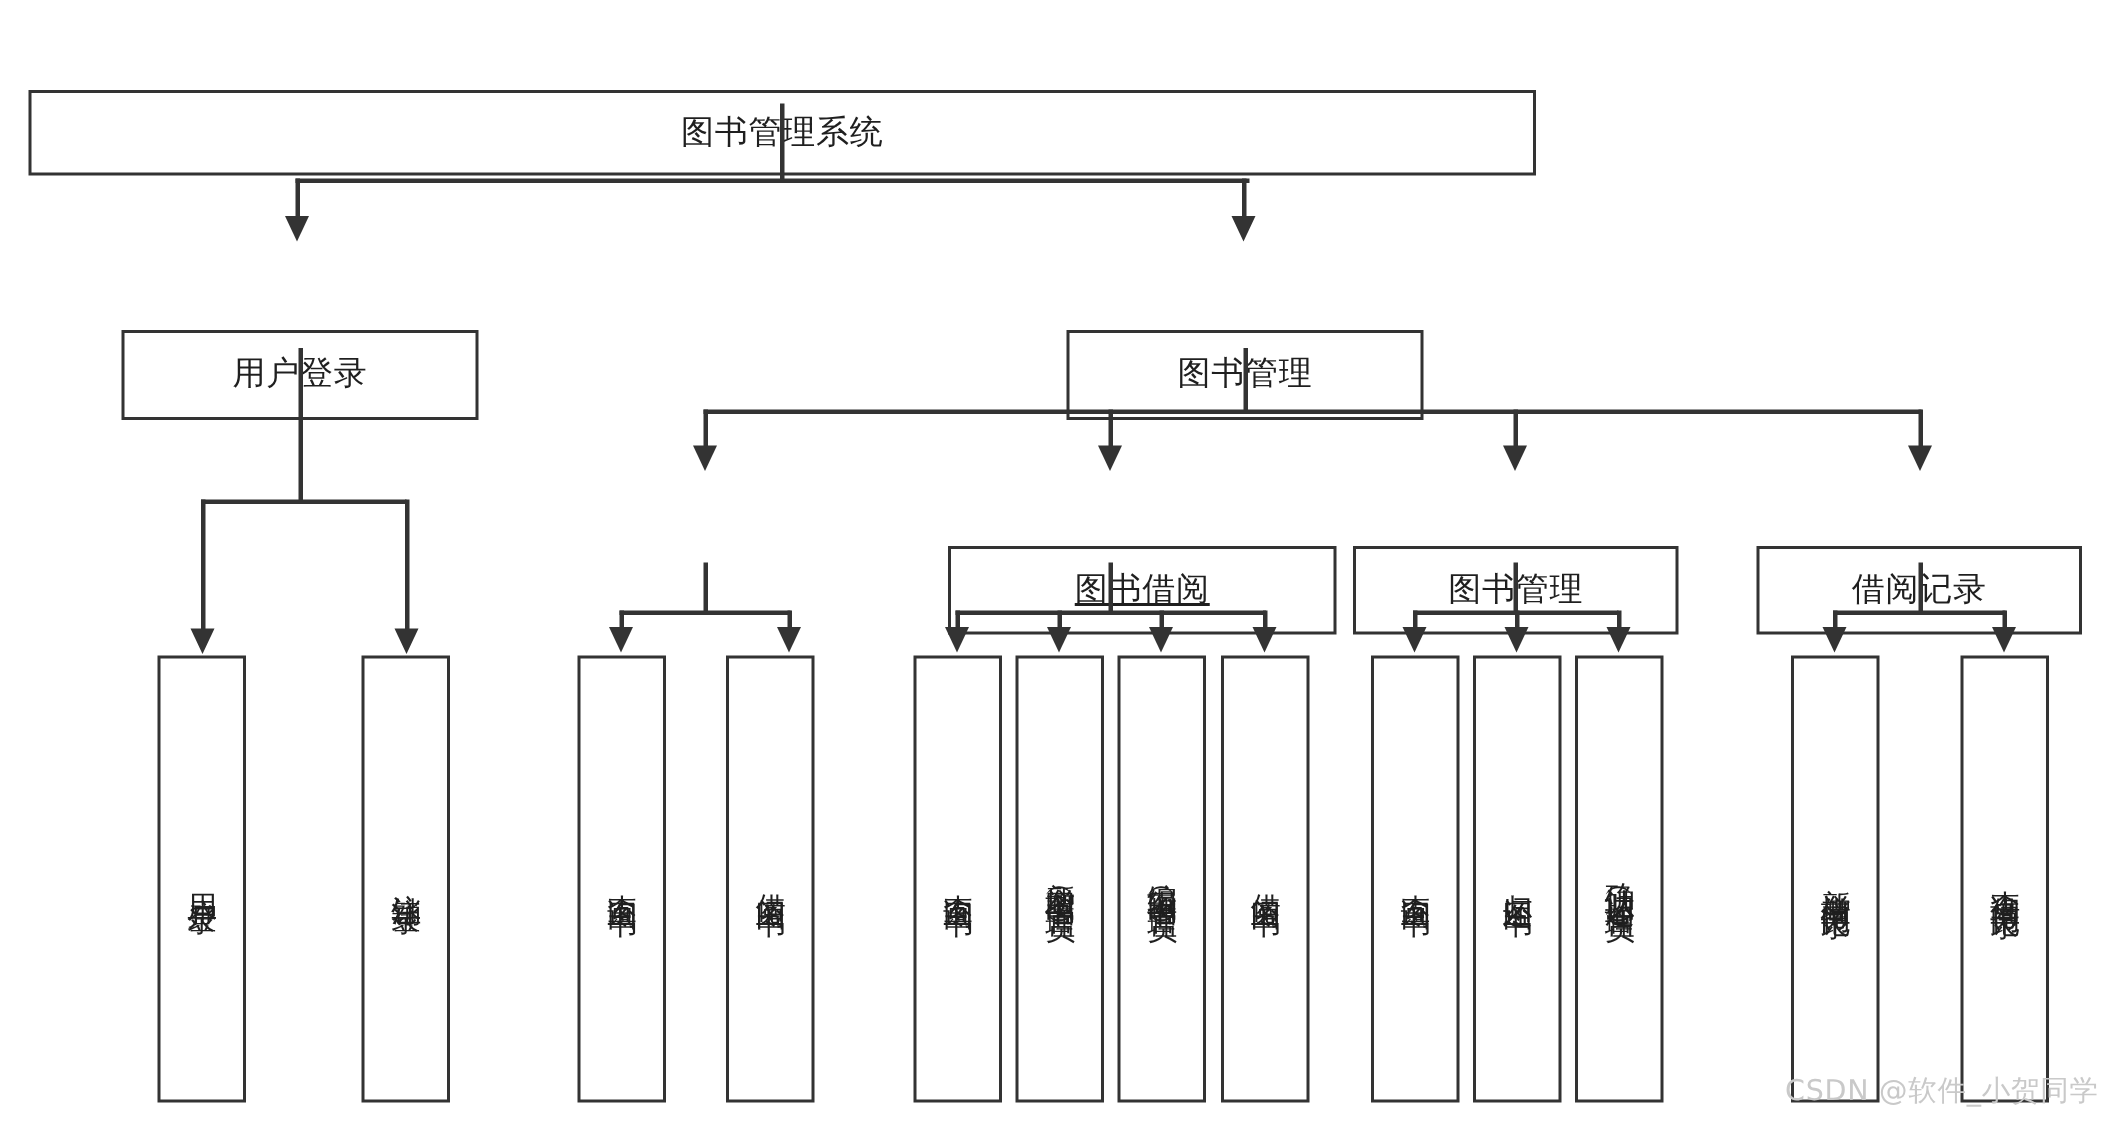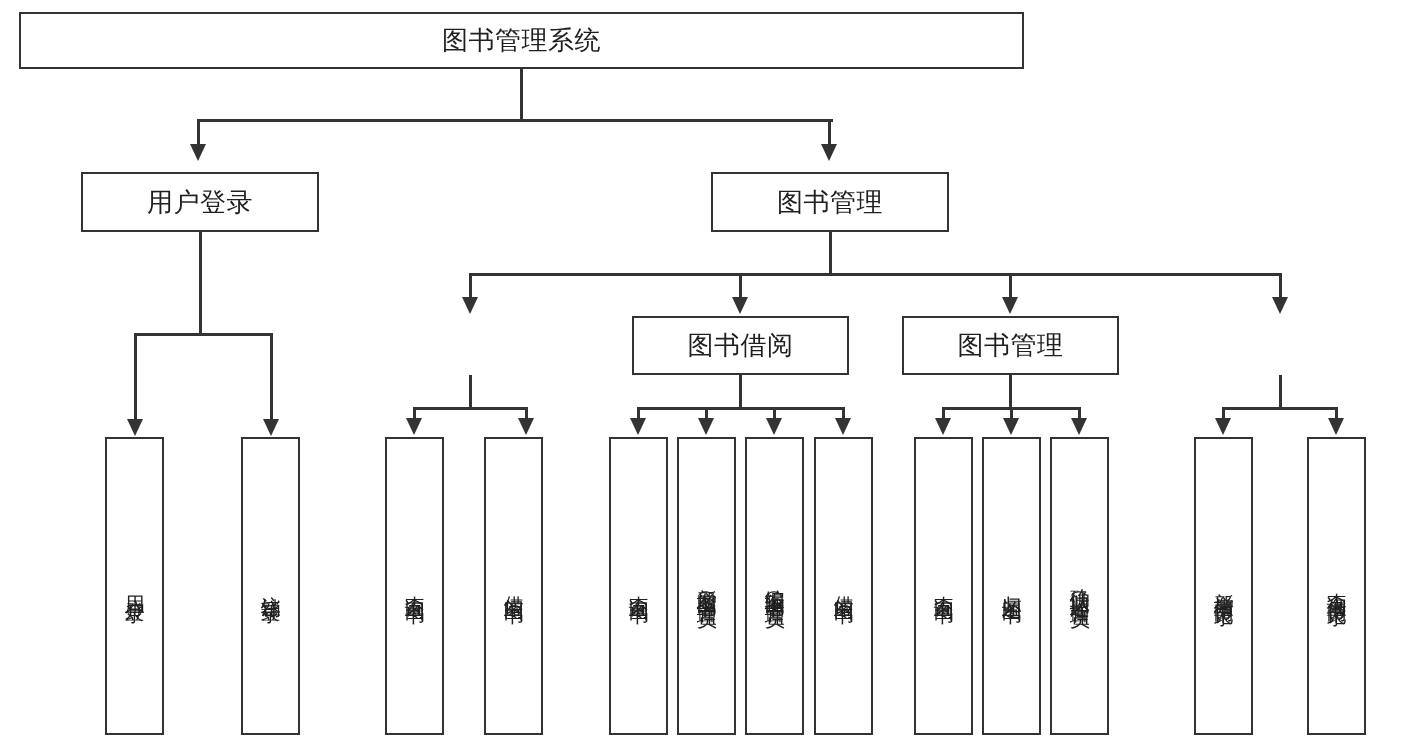--- a/index.html
+++ b/index.html
@@ -22,22 +22,23 @@
     background:#ffffff;
     border:2.5px solid #333333;
     display:flex;
     align-items:center;
     justify-content:center;
     text-align:center;
     line-height:1.18;
     color:#1f1f1f;
   }
   .node.h{
-    font-size:26px;
+    font-size:22px;
     letter-spacing:0.5px;
+    margin-top:48px;
   }
   .node.v{
     font-size:20px;
     writing-mode:vertical-rl;
     text-orientation:upright;
     letter-spacing:3px;
     padding:4px 0;
   }
   .node .lbl{display:block;white-space:pre-wrap;}
   .node.v .lbl{white-space:normal;}
@@ -107,25 +108,28 @@
 
   <div class="edge v" style="left:739px;top:273px;height:25px;"></div>
   <div class="arrow" style="left:732px;top:297px;"></div>
 
   <div class="edge v" style="left:1009px;top:273px;height:25px;"></div>
   <div class="arrow" style="left:1002px;top:297px;"></div>
 
   <div class="edge v" style="left:1279px;top:273px;height:25px;"></div>
   <div class="arrow" style="left:1272px;top:297px;"></div>
 
-  <div class="node h" style="left:632px;top:316px;width:217px;height:59px;">
+  <div class="node h" style="left:632px;top:316px;width:259px;height:59px;text-decoration:underline;">
     <span class="lbl">图书借阅</span>
   </div>
   <div class="node h" style="left:902px;top:316px;width:217px;height:59px;">
     <span class="lbl">图书管理</span>
+  </div>
+  <div class="node h" style="left:1171px;top:316px;width:217px;height:59px;">
+    <span class="lbl">借阅记录</span>
   </div>
 
   <div class="edge v" style="left:469px;top:375px;height:34px;"></div>
   <div class="edge h" style="left:413px;top:407px;width:114px;"></div>
   <div class="edge v" style="left:413px;top:407px;height:12px;"></div>
   <div class="arrow" style="left:406px;top:418px;"></div>
   <div class="edge v" style="left:525px;top:407px;height:12px;"></div>
   <div class="arrow" style="left:518px;top:418px;"></div>
 
   <div class="edge v" style="left:739px;top:375px;height:34px;"></div>
@@ -192,14 +196,15 @@
     <span class="lbl">确认归还（管理员）</span>
   </div>
 
   <div class="node v" style="left:1194px;top:437px;width:59px;height:298px;">
     <span class="lbl">新增借阅记录</span>
   </div>
   <div class="node v" style="left:1307px;top:437px;width:59px;height:298px;">
     <span class="lbl">查询借阅记录</span>
   </div>
 
+  <div id="watermark" style="left:1190px;top:714px;">CSDN @软件_小贺同学</div>
 
 </div>
 
 </body></html>

